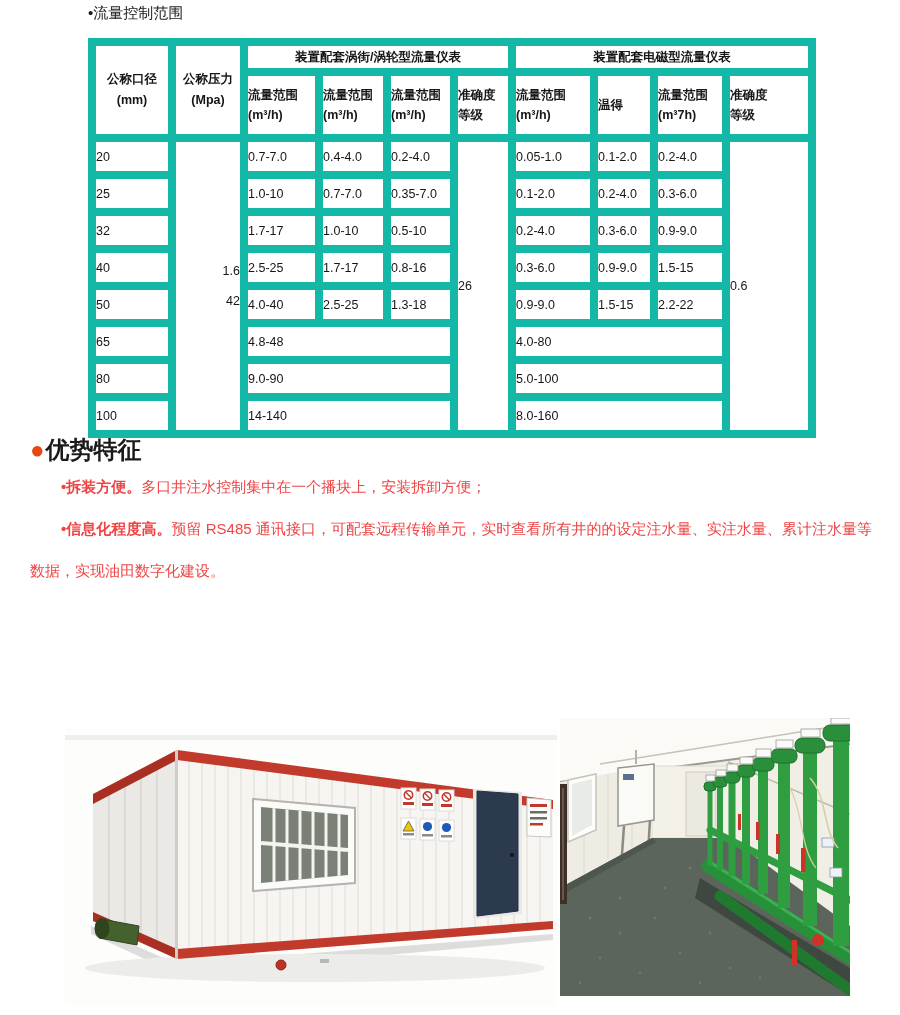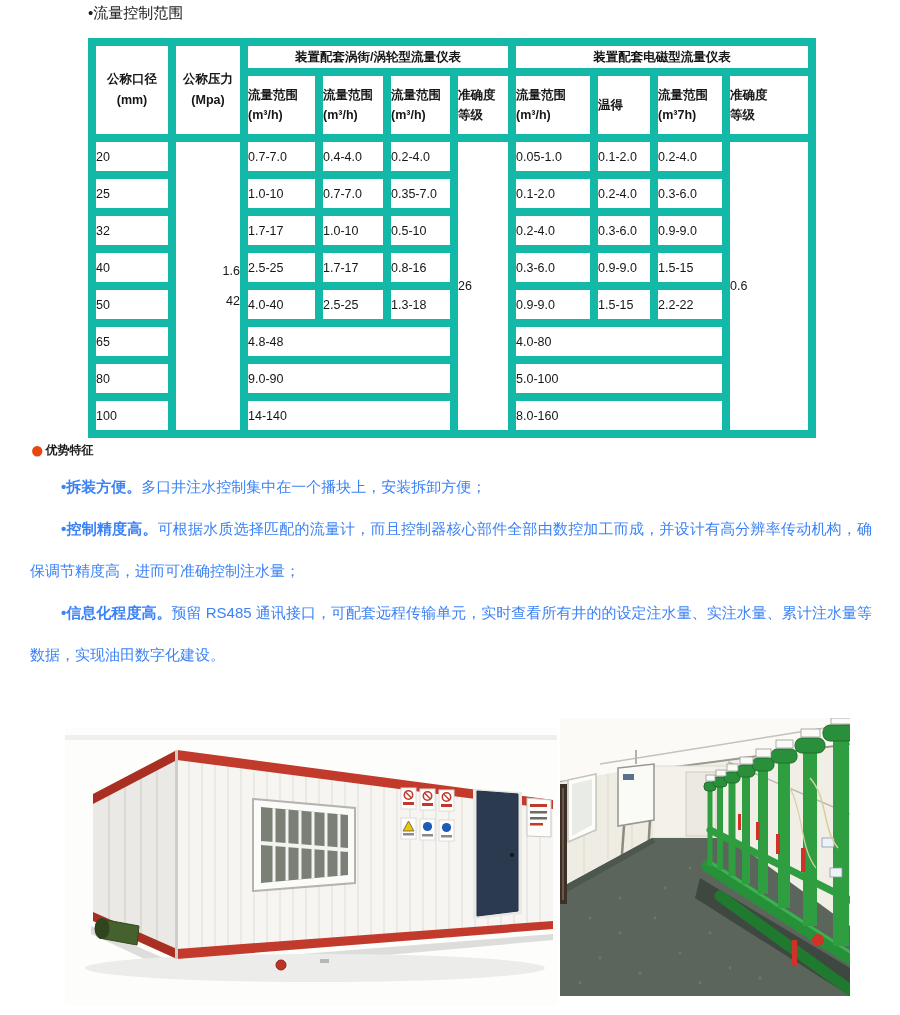--- a/index.html
+++ b/index.html
@@ -27,24 +27,24 @@
   .lh .l{line-height:21px;text-align:center;}
   .sub{padding-left:7px;}
   .sub .l{line-height:20px;}
   .num{text-align:left;}
   .pv div{text-align:right;line-height:16px;}
   .pv div + div{margin-top:14px;}
   
   .features{position:absolute;left:30px;top:436px;width:842px;}
   .feat-heading{display:flex;align-items:center;height:28px;}
   .feat-bullet{font-size:24px;line-height:24px;margin-right:1px;}
-  .feat-title{font-size:12px;font-weight:700;}
+  .feat-title{font-size:24px;font-weight:700;}
   .features p{
     margin:0;font-size:15px;line-height:42px;text-align:justify;
-    text-indent:31px;color:#3b82f6;
+    text-indent:31px;color:#ef4444;
   }
   .features p:first-of-type{margin-top:2px;}
   .lead{font-weight:700;}
   
   .photo-left{position:absolute;left:65px;top:728px;}
   .photo-right{position:absolute;left:560px;top:718px;}
 </style>
 </head>
 <body>
 
@@ -178,21 +178,20 @@
   </tr>
   </tbody>
 </table>
 
 <div class="features">
   <div class="feat-heading">
     <span class="feat-bullet" style="color:#e8470f">●</span>
     <span class="feat-title">优势特征</span>
   </div>
   <p><span class="lead">•拆装方便。</span><span>多口井注水控制集中在一个播块上，安装拆卸方便；</span></p>
-  <p><span class="lead">•控制精度高。</span><span>可根据水质选择匹配的流量计，而且控制器核心部件全部由数控加工而成，并设计有高分辨率传动机构，确保调节精度高，进而可准确控制注水量；</span></p>
   <p><span class="lead">•信息化程度高。</span><span>预留 RS485 通讯接口，可配套远程传输单元，实时查看所有井的的设定注水量、实注水量、累计注水量等数据，实现油田数字化建设。</span></p>
 </div>
 
 <svg class="photo-left" width="492" height="278" viewBox="0 0 492 278">
   <rect width="492" height="278" fill="#fdfdfc"></rect>
   <rect y="7" width="492" height="5" fill="#f0efed"></rect>
 
   <polygon points="26,198 112,236 488,206 488,212 112,246 26,206" fill="#dddddb"></polygon>
   <ellipse cx="250" cy="240" rx="230" ry="14" fill="#ececea"></ellipse>
 

